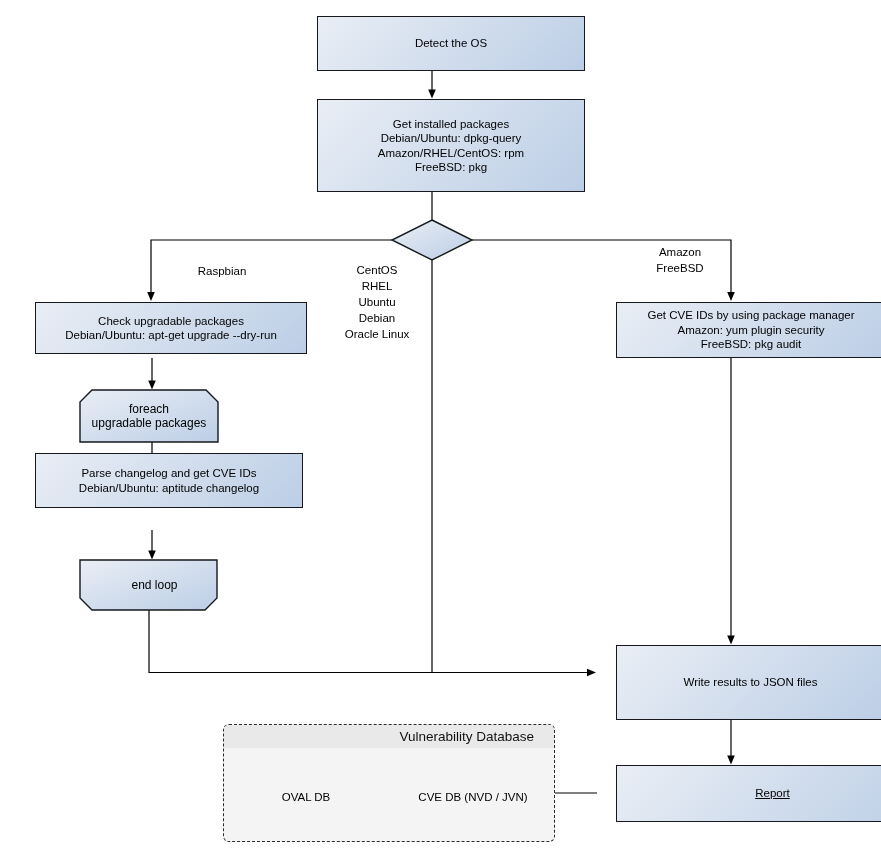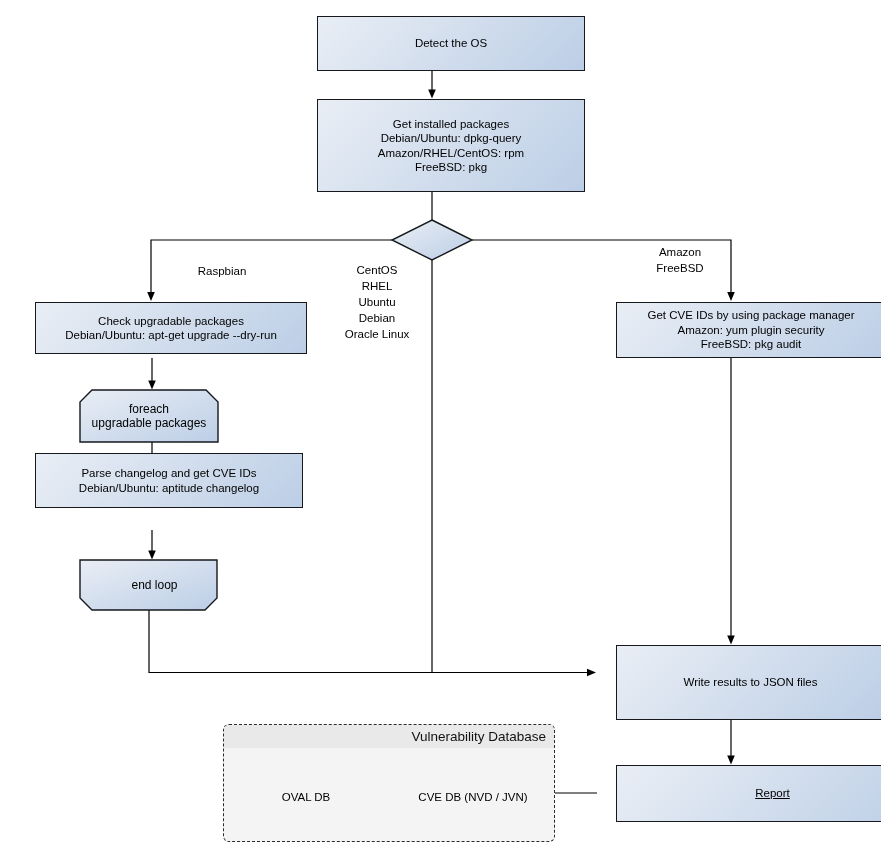--- a/index.html
+++ b/index.html
@@ -69,21 +69,21 @@
   .db-header {
     position: absolute;
     left: 0; top: 0;
     width: 100%; height: 23px;
     box-sizing: border-box;
     background: #e9e9e9;
     border-radius: 5px 5px 0 0;
     display: flex;
     align-items: center;
     justify-content: flex-end;
-    padding-right: 8px;
+    padding-right: 20px;
     font-size: 13.5px;
     color: #111111;
   }
   .cyl-label {
     position: absolute;
     display: flex;
     align-items: center;
     justify-content: center;
     text-align: center;
     font-size: 11.5px;

